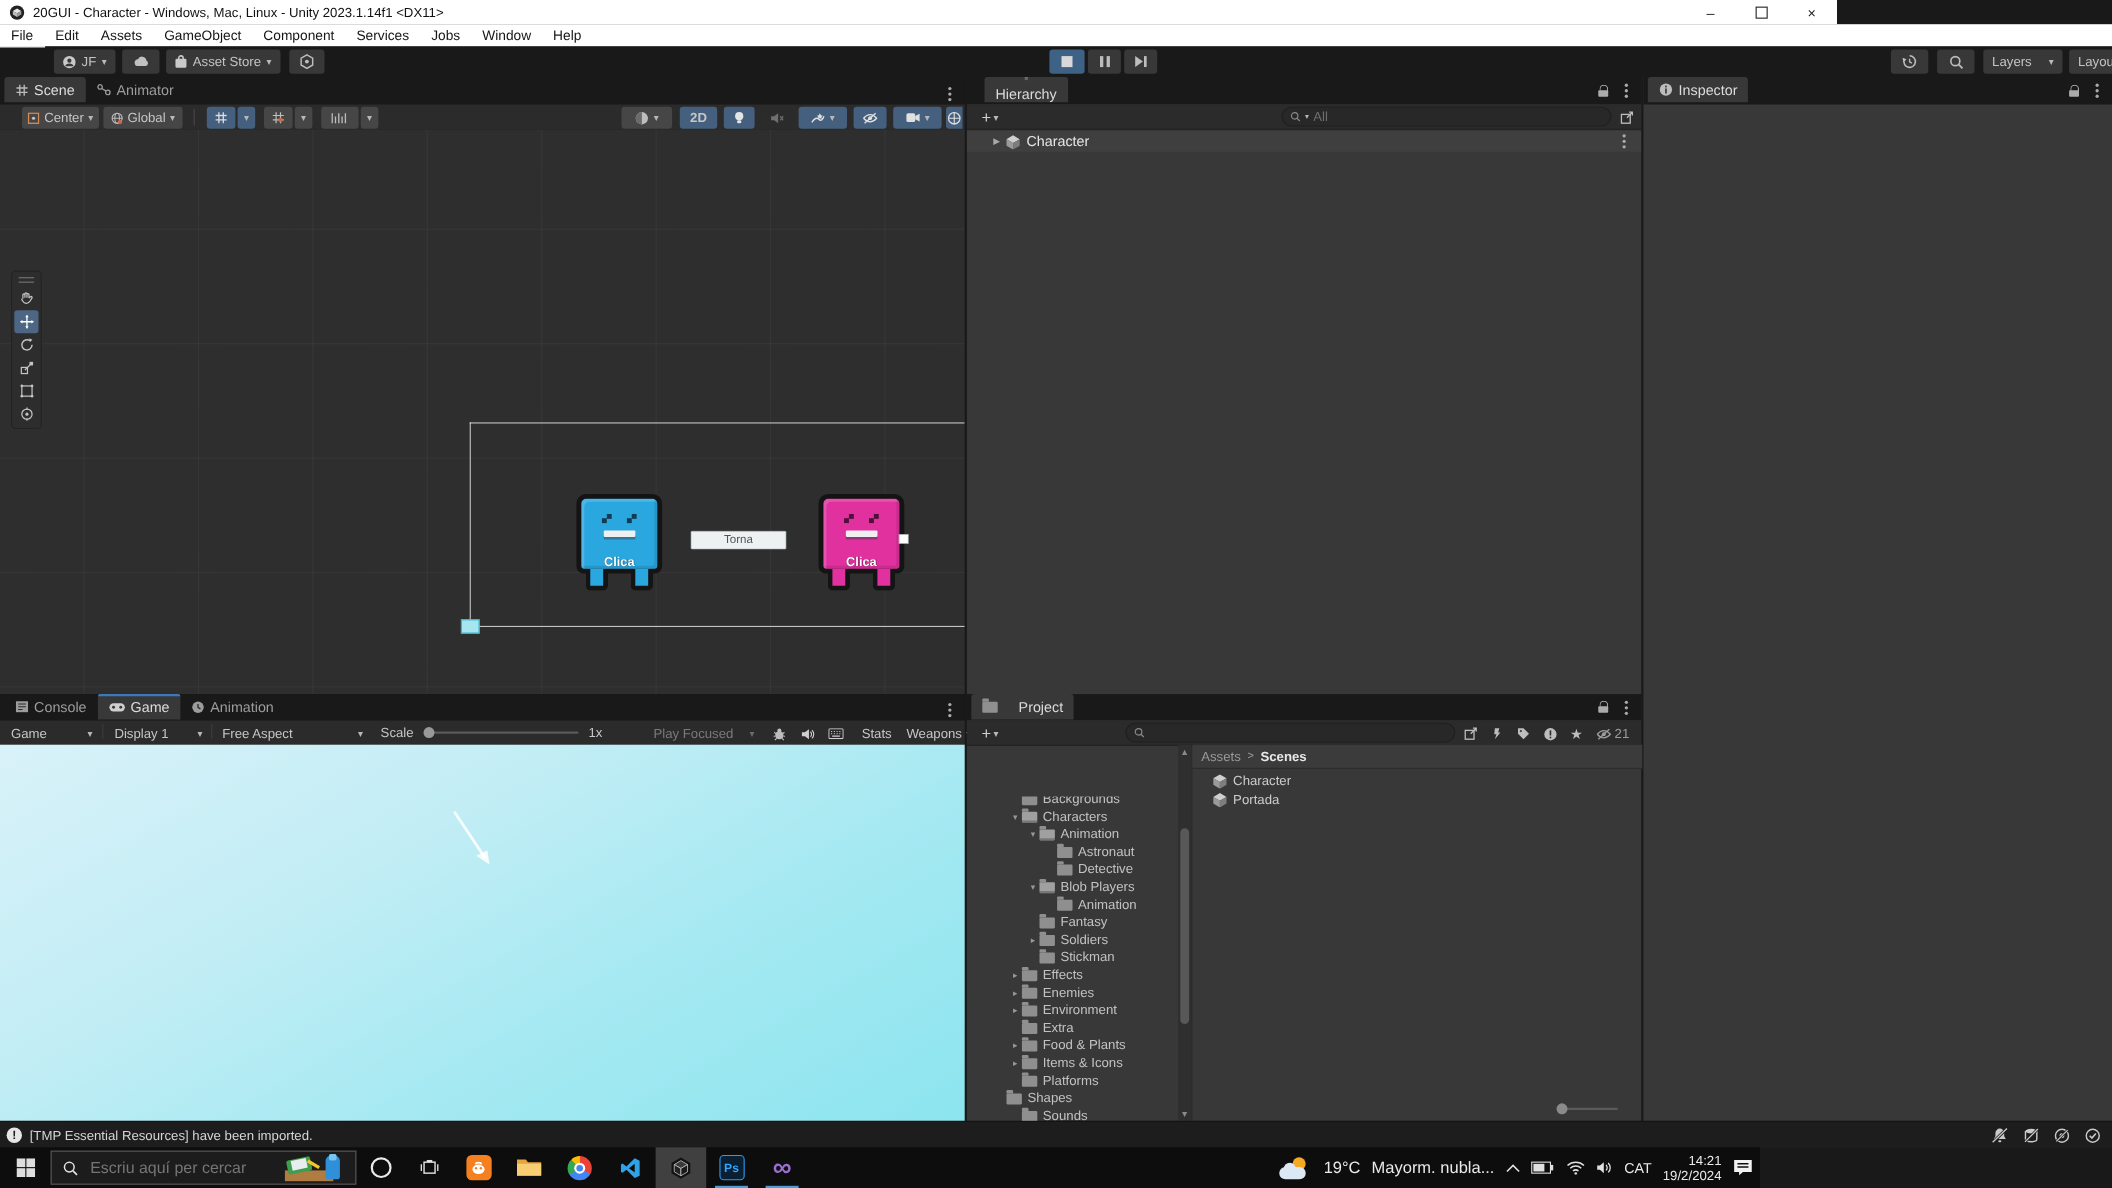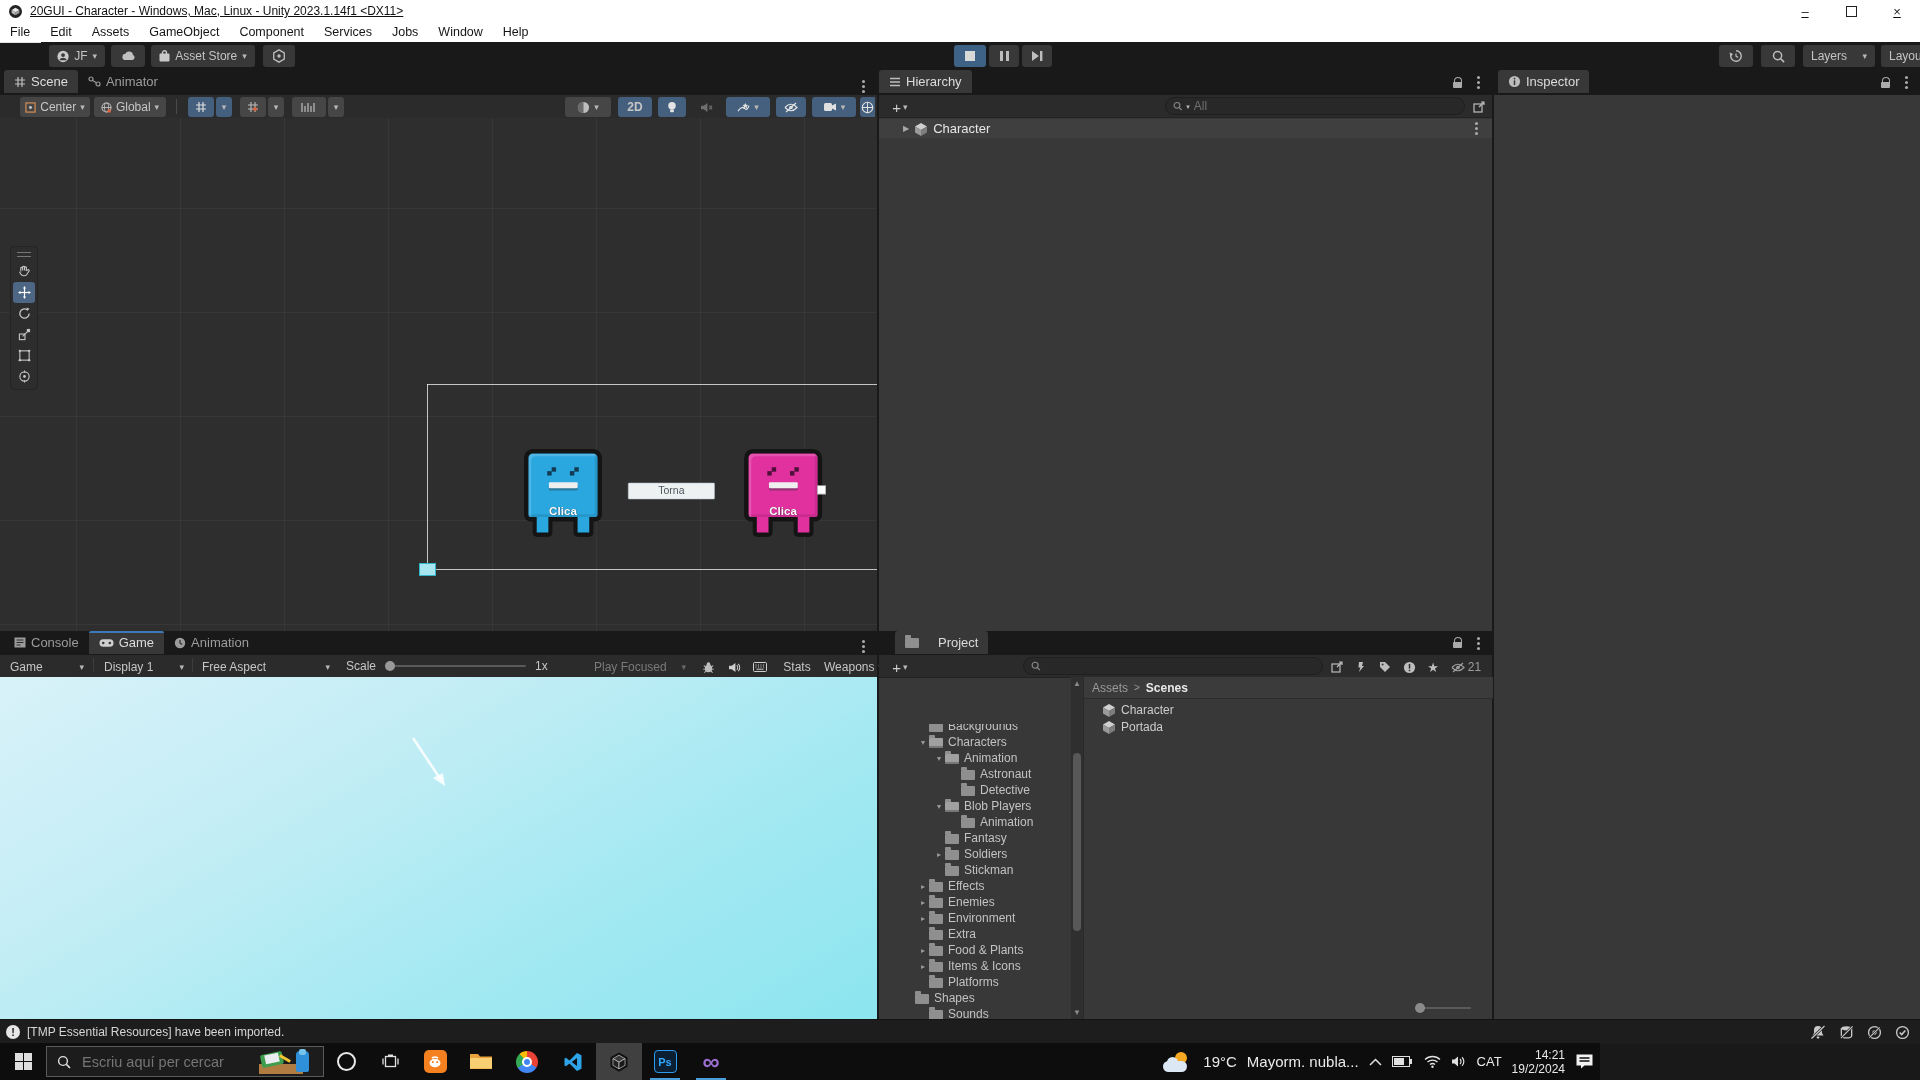--- a/index.html
+++ b/index.html
@@ -1,22 +1,22 @@
 <!DOCTYPE html>
 <html style="--accent: #3e6285; --gameaccent: #3b79bb;"><head>
 <meta charset="utf-8">
 <style>
   html,body{margin:0;padding:0;background:#000;}
   #screen{position:relative;width:1920px;height:1080px;overflow:hidden;
     font-family:"Liberation Sans",sans-serif;background:#191919;color:#c8c8c8;
     -webkit-font-smoothing:antialiased;}
   .abs{position:absolute;}
   
-  .titlebar{left:0;top:0;width:1920px;height:22px;background:#ffffff;color:#111;
-    display:flex;align-items:center;font-size:12px;text-decoration:underline;}
+  .titlebar{left:0;top:0;width:1670px;height:22px;background:#ffffff;color:#111;
+    display:flex;align-items:center;font-size:12px;}
   .appicon{width:13px;height:13px;border-radius:50%;background:#222;margin:0 8px 0 9px;
     display:flex;align-items:center;justify-content:center;}
   .wbtns{margin-left:auto;display:flex;height:22px;}
   .wbtn{width:46px;height:22px;display:flex;align-items:center;justify-content:center;
     font-size:13px;color:#222;}
   .maxglyph{width:9px;height:9px;border:1px solid #222;}
   .menubar{left:0;top:22px;width:1920px;height:20px;background:#fff;color:#151515;
     display:flex;align-items:center;font-size:12.5px;border-bottom:1px solid #e4e4e4;}
   .menubar .mitem{padding:0 10px;height:20px;display:flex;align-items:center;}
   
@@ -509,21 +509,21 @@
   <div class="abs gameview">
     <svg class="abs" style="left:405px;top:55px;" width="60" height="65" viewBox="0 0 60 65">
       <line x1="8" y1="6" x2="36" y2="48" stroke="#ffffff" stroke-width="2.6" opacity="0.85"></line>
       <polygon points="40,54 28,46 38,41" fill="#ffffff" opacity="0.85"></polygon>
     </svg>
 
   </div>
 
   <div class="abs panelbody" style="left:879px;top:70px;width:613px;height:561px;">
     <div class="tabbar" style="height:25px;width:100%;">
-      <div class="ptab active" style="margin-left:0;">
+      <div class="ptab active" style="margin-left:16px;flex-direction:column;">
         <svg width="12" height="10" viewBox="0 0 12 10">
             <path d="M1 1.5 h10 M1 5 h10 M1 8.5 h10" stroke="#bdbdbd" stroke-width="1.3"></path>
           </svg>
         <span>Hierarchy</span>
       </div>
       <div style="margin-left:auto;display:flex;gap:14px;align-self:center;margin-right:12px;align-items:center;">
         <span class="lockicon"></span>
         <span class="kebab"></span>
       </div>
     </div>
@@ -571,21 +571,21 @@
       </div>
       <div style="margin-left:auto;display:flex;gap:14px;align-self:center;margin-right:12px;align-items:center;">
         <span class="lockicon"></span>
         <span class="kebab"></span>
       </div>
     </div>
   </div>
 
   <div class="abs panelbody" style="left:879px;top:631px;width:613px;height:388px;">
     <div class="tabbar" style="height:24px;width:100%;">
-      <div class="ptab active" style="margin-left:16px;gap:19px;">
+      <div class="ptab active" style="margin-left:4px;gap:19px;">
         <span class="folder" style="margin-top:0;"></span>
         <span>Project</span>
       </div>
       <div style="margin-left:auto;display:flex;gap:14px;align-self:center;margin-right:12px;align-items:center;">
         <span class="lockicon"></span>
         <span class="kebab"></span>
       </div>
     </div>
     <div class="strip" style="position:relative;height:22px;">
       <div class="sbtn flat" style="left:6px;width:30px;gap:2px;">

